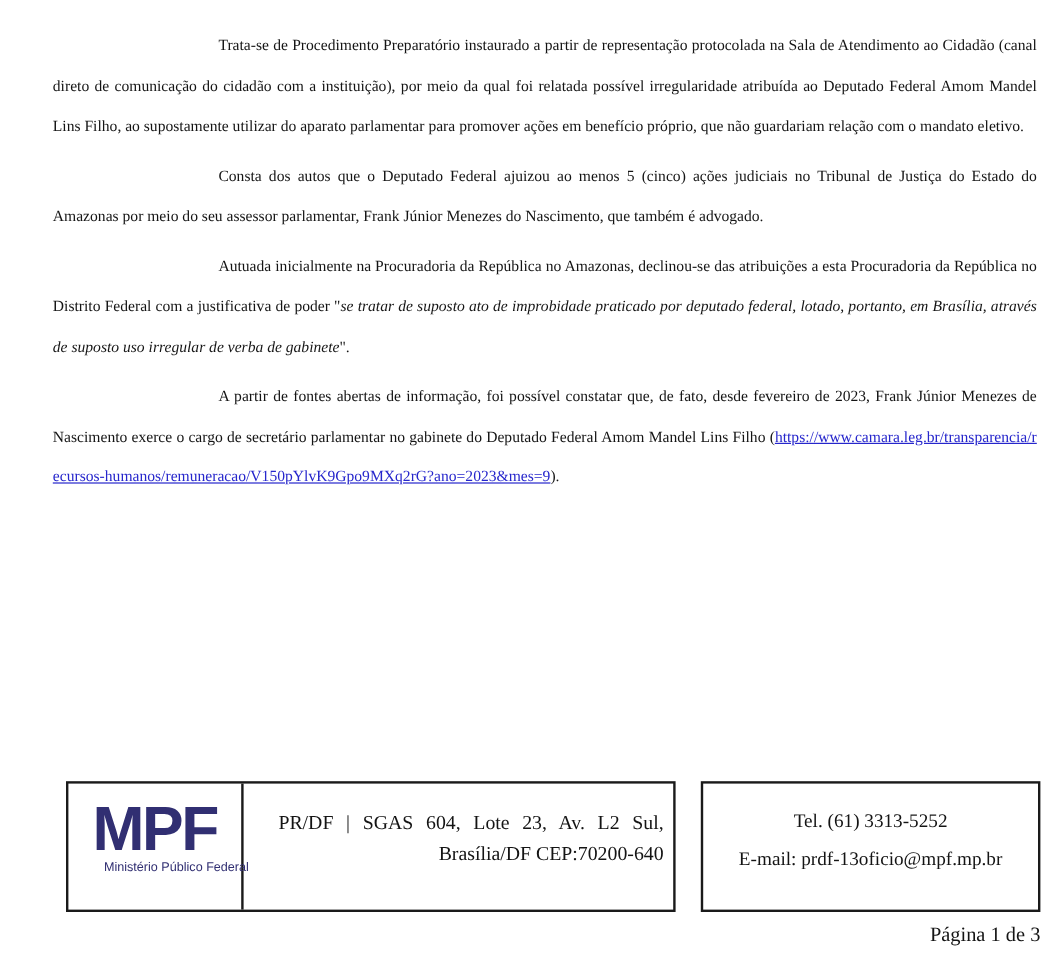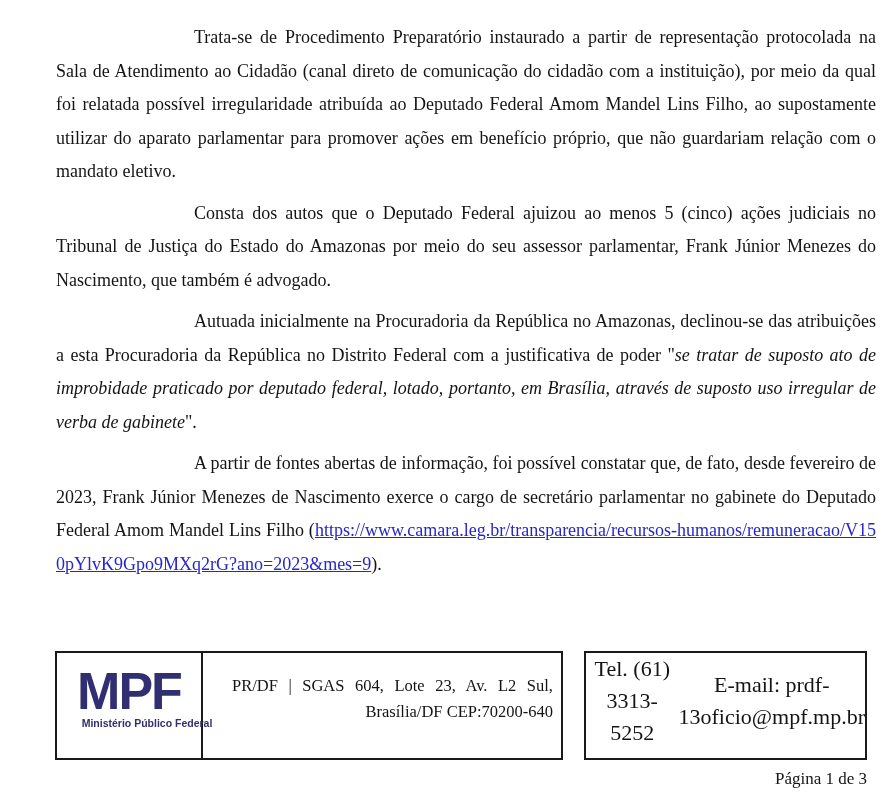--- a/index.html
+++ b/index.html
@@ -11,24 +11,24 @@
     position: relative;
     width: 882px;
     height: 805px;
     background: #ffffff;
     font-family: "Liberation Serif", "DejaVu Serif", serif;
     color: #141414;
     overflow: hidden;
   }
   .doc-body {
     position: absolute;
-    left: 56px;
+    left: 44px;
     top: 21px;
     width: 820px;
-    font-size: 18px;
+    font-size: 13px;
     line-height: 33.5px;
     text-align: justify;
   }
   .para {
     margin: 0 0 8px 0;
     text-indent: 138px;
   }
   .italic {
     font-style: italic;
   }
@@ -68,21 +68,21 @@
   .logo-acronym {
     font-family: "Liberation Sans", "DejaVu Sans", sans-serif;
     font-weight: bold;
     font-size: 52px;
     line-height: 0.92;
     letter-spacing: -2px;
     color: var(--logo-color, #312f72);
   }
   .logo-label {
     font-family: "Liberation Sans", "DejaVu Sans", sans-serif;
-    font-weight: bold;
+    font-weight: normal;
     font-size: 10.5px;
     margin-top: 2px;
     color: var(--logo-color, #312f72);
     white-space: nowrap;
     margin-left: 36px;
   }
   .address-cell {
     flex: 1;
     box-sizing: border-box;
     padding: 0 8px 14px 8px;
@@ -98,26 +98,26 @@
     margin-left: 21px;
   }
   .address-line-2 {
     text-align: right;
   }
   .footer-box-right {
     flex: 1;
     border: 2px solid #1a1a1a;
     box-sizing: border-box;
     display: flex;
-    flex-direction: row;
+    flex-direction: column;
     align-items: center;
     justify-content: center;
     padding-bottom: 10px;
     text-align: center;
-    font-size: 22px;
+    font-size: 16px;
     line-height: 32px;
     background: #ffffff;
   }
   .page-indicator {
     position: absolute;
     top: 769px;
     right: 15px;
     font-size: 17px;
   }
 </style>

